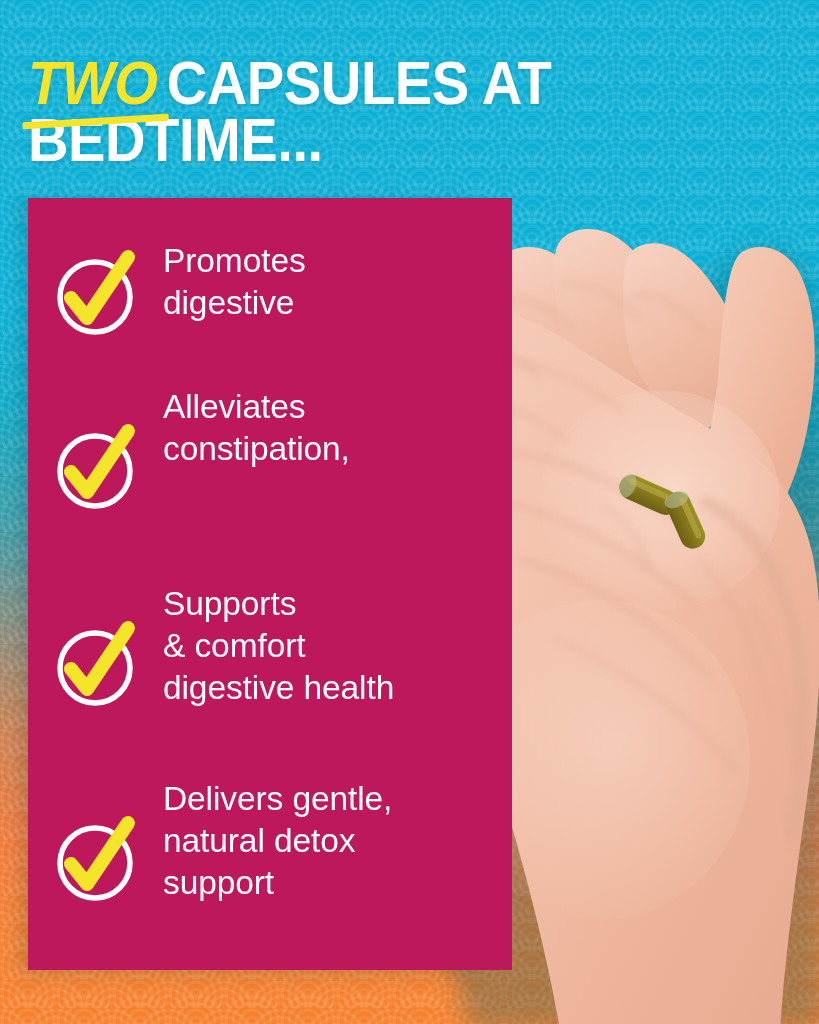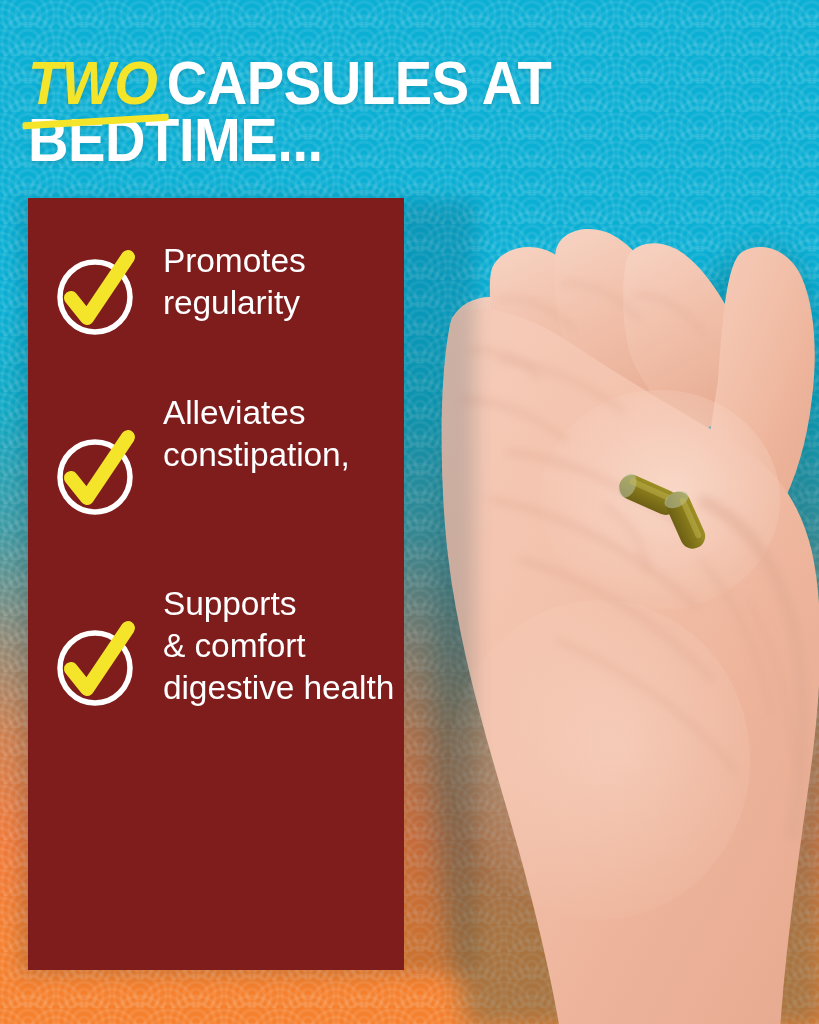--- a/index.html
+++ b/index.html
@@ -98,43 +98,44 @@
     top: 200px;
     width: 455px;
     height: 775px;
     background: rgba(0, 40, 60, 0.17);
     filter: blur(9px);
   }
   .benefits-card {
     position: absolute;
     left: 28px;
     top: 198px;
-    width: 376px;
+    width: 444px;
     height: 772px;
-    background: #7f1d1d;
+    background: #be185d;
+    padding-left: 40px;
   }
 
   .benefit-list {
     position: absolute;
     left: 0; top: 0;
     width: 100%; height: 100%;
     padding: 0;
     margin: 0;
     list-style: none;
   }
 
   .benefit-item {
     position: absolute;
     left: 26px;
     right: 12px;
     display: flex;
     align-items: flex-start;
   }
   .benefit-item-0 { top: 42px; }
-  .benefit-item-1 { top: 194px; }
+  .benefit-item-1 { top: 188px; }
   .benefit-item-2 { top: 385px; }
   .benefit-item-3 { top: 580px; }
 
   .check-wrap {
     flex: 0 0 auto;
     width: 86px;
     height: 86px;
     position: relative;
   }
   .check-wrap svg { display: block; overflow: visible; }
@@ -345,21 +346,21 @@
 
       <li class="benefit-item benefit-item-0">
         <span class="check-wrap">
           <svg width="86" height="86" viewBox="0 0 86 86" xmlns="http://www.w3.org/2000/svg">
             <circle cx="41" cy="45" r="35" fill="none" stroke="#ffffff" stroke-width="5.5"></circle>
             <path d="M 17 46 L 33 66 L 74 5" fill="none" stroke="#f5e52a" stroke-width="14" stroke-linecap="round" stroke-linejoin="round"></path>
           </svg>
         </span>
         <span class="benefit-text">
           <span class="bt-line">Promotes</span>
-          <span class="bt-line">regularity</span>
+          <span class="bt-line">digestive</span>
         </span>
       </li>
 
       <li class="benefit-item benefit-item-1">
         <span class="check-wrap">
           <svg width="86" height="86" viewBox="0 0 86 86" xmlns="http://www.w3.org/2000/svg">
             <circle cx="41" cy="45" r="35" fill="none" stroke="#ffffff" stroke-width="5.5"></circle>
             <path d="M 17 46 L 33 66 L 74 5" fill="none" stroke="#f5e52a" stroke-width="14" stroke-linecap="round" stroke-linejoin="round"></path>
           </svg>
         </span>
@@ -376,17 +377,30 @@
             <path d="M 17 46 L 33 66 L 74 5" fill="none" stroke="#f5e52a" stroke-width="14" stroke-linecap="round" stroke-linejoin="round"></path>
           </svg>
         </span>
         <span class="benefit-text">
           <span class="bt-line">Supports</span>
           <span class="bt-line">&amp; comfort</span>
           <span class="bt-line">digestive health</span>
         </span>
       </li>
 
+      <li class="benefit-item benefit-item-3">
+        <span class="check-wrap">
+          <svg width="86" height="86" viewBox="0 0 86 86" xmlns="http://www.w3.org/2000/svg">
+            <circle cx="41" cy="45" r="35" fill="none" stroke="#ffffff" stroke-width="5.5"></circle>
+            <path d="M 17 46 L 33 66 L 74 5" fill="none" stroke="#f5e52a" stroke-width="14" stroke-linecap="round" stroke-linejoin="round"></path>
+          </svg>
+        </span>
+        <span class="benefit-text">
+          <span class="bt-line">Delivers gentle,</span>
+          <span class="bt-line">natural detox</span>
+          <span class="bt-line">support</span>
+        </span>
+      </li>
 
     </ul>
   </div>
 
 </div>
 
 </body></html>

